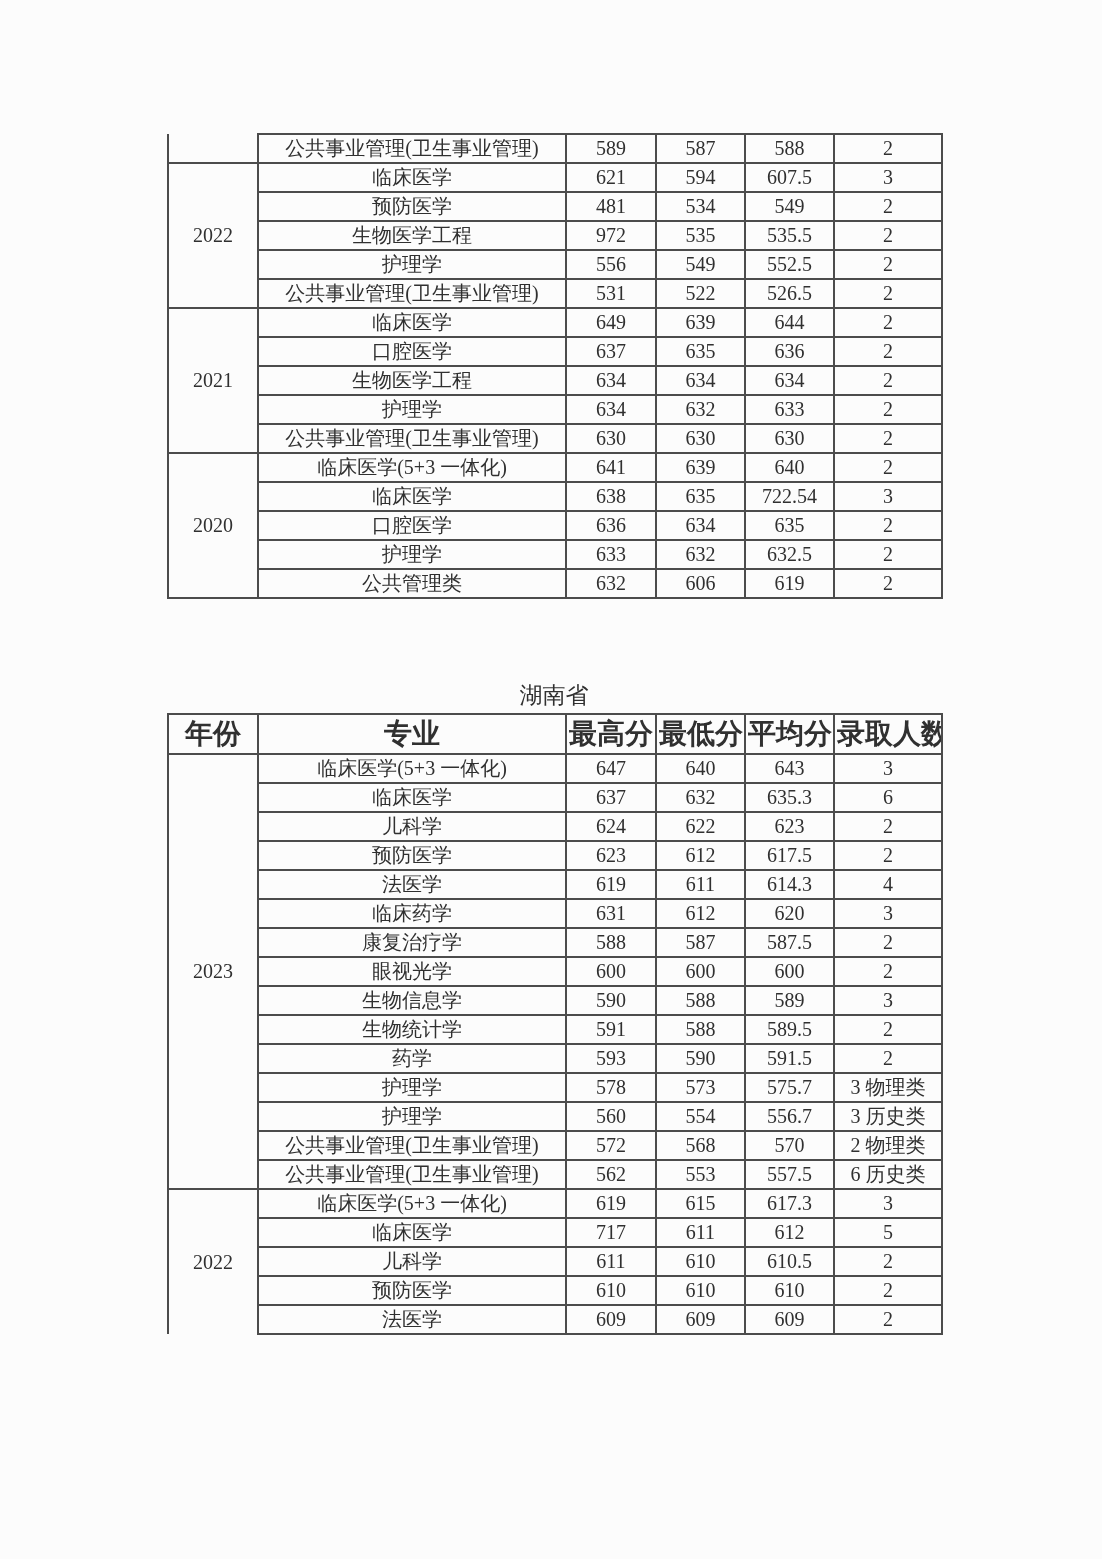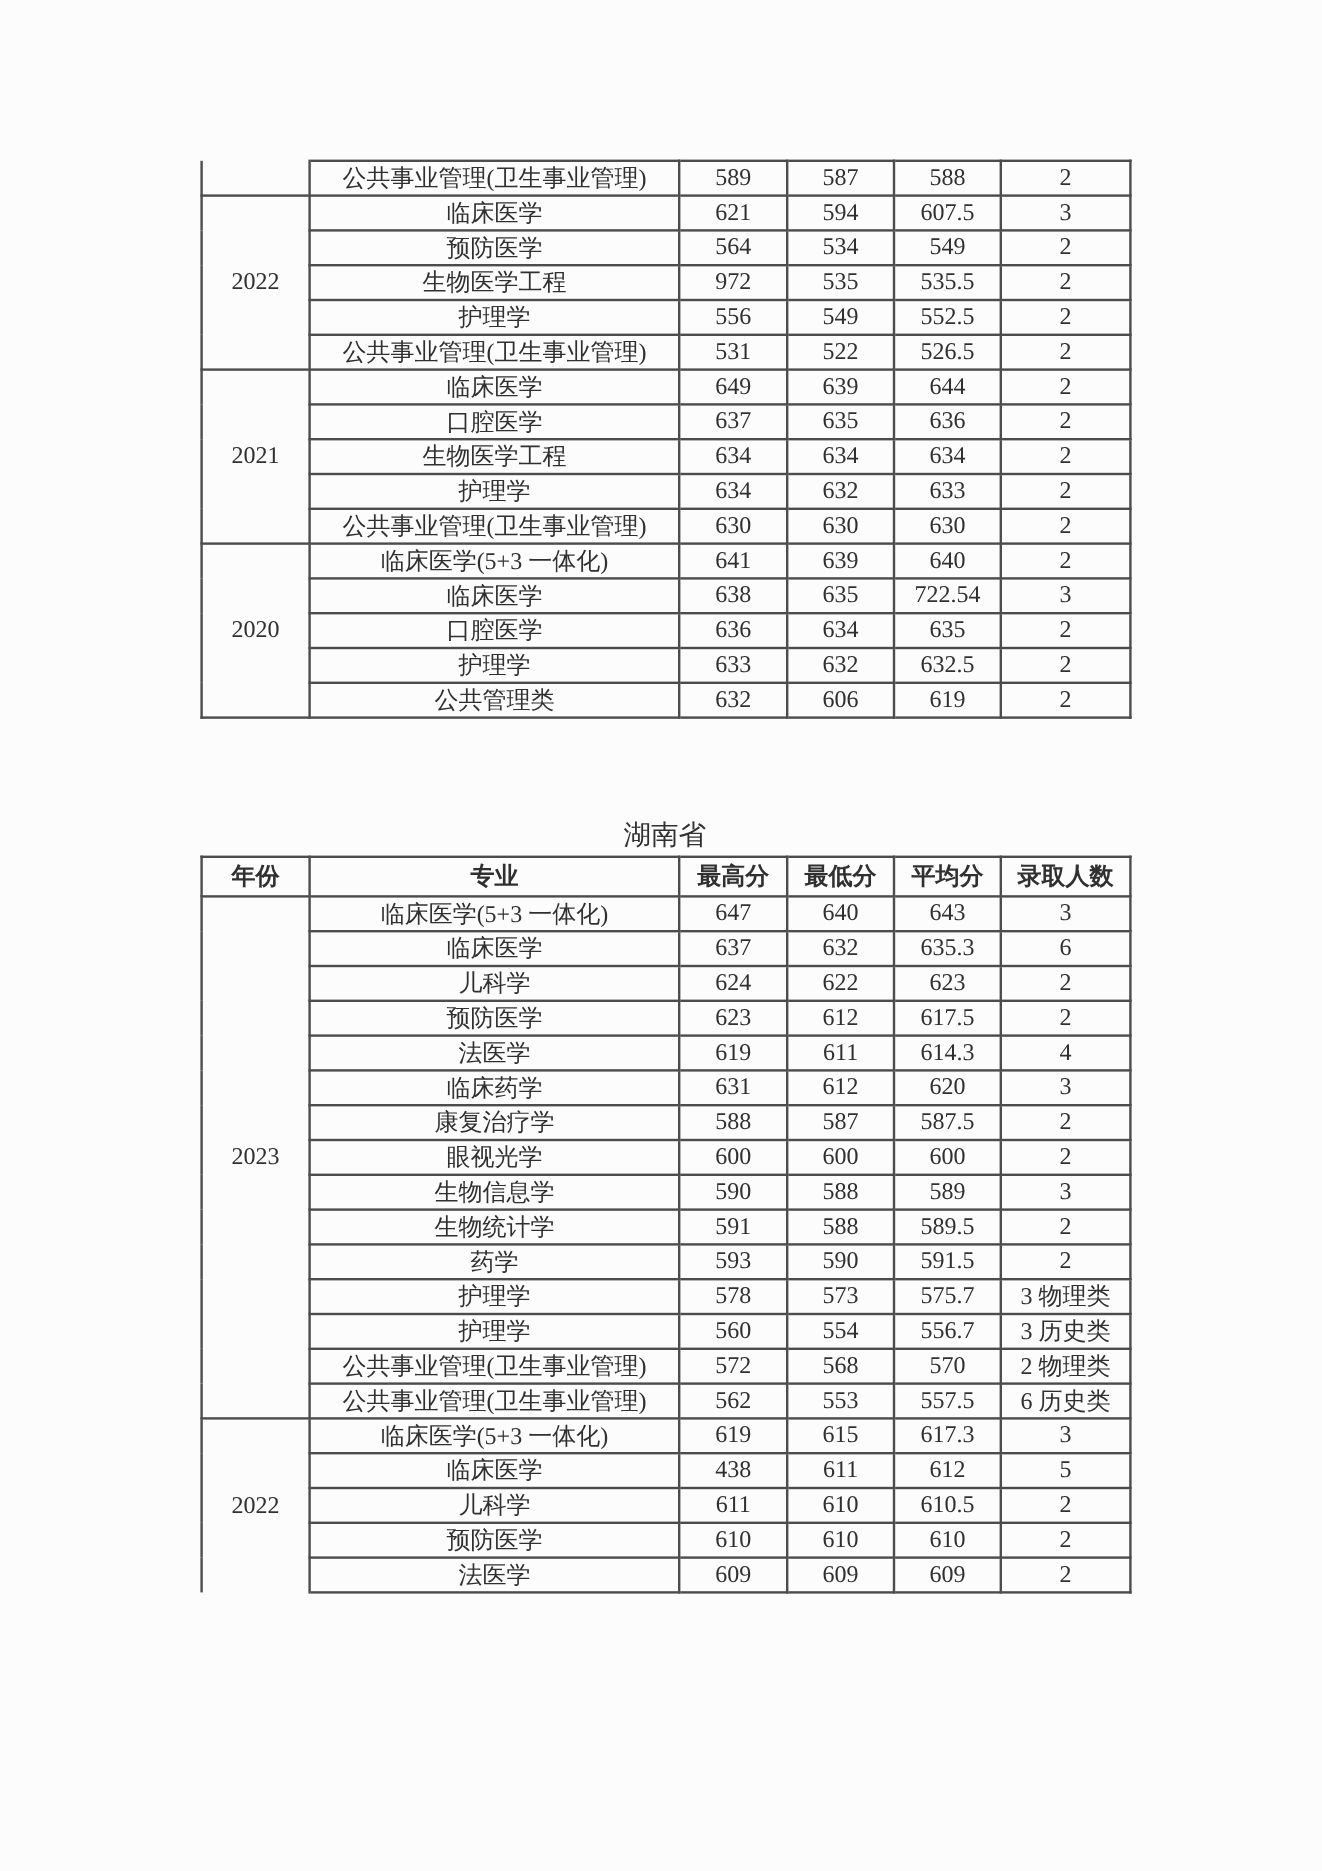--- a/index.html
+++ b/index.html
@@ -24,21 +24,21 @@
     padding: 0 2px;
     font-size: 20px;
     font-weight: normal;
     height: 28.8px;
     white-space: nowrap;
     overflow: hidden;
   }
   th {
     font-weight: bold;
     height: 33px;
-    font-size: 20px;
+    font-size: 28px;
   }
   .year-cell.cut-top { border-top: none; }
   .year-cell.cut-bottom { border-bottom: none; }
   #table1-wrap { position: absolute; left: 167px; top: 133px; }
   #table2-title {
     position: absolute;
     left: 167px;
     top: 680px;
     width: 774px;
     text-align: center;
@@ -73,21 +73,21 @@
         <tr>
           <td rowspan="5" class="year-cell">2022</td>
           <td>临床医学</td>
           <td>621</td>
           <td>594</td>
           <td>607.5</td>
           <td>3</td>
         </tr>
         <tr>
           <td>预防医学</td>
-          <td>564</td>
+          <td>481</td>
           <td>534</td>
           <td>549</td>
           <td>2</td>
         </tr>
         <tr>
           <td>生物医学工程</td>
           <td>972</td>
           <td>535</td>
           <td>535.5</td>
           <td>2</td>
@@ -314,21 +314,21 @@
         <tr>
           <td rowspan="5" class="year-cell cut-bottom">2022</td>
           <td>临床医学(5+3 一体化)</td>
           <td>619</td>
           <td>615</td>
           <td>617.3</td>
           <td>3</td>
         </tr>
         <tr>
           <td>临床医学</td>
-          <td>438</td>
+          <td>717</td>
           <td>611</td>
           <td>612</td>
           <td>5</td>
         </tr>
         <tr>
           <td>儿科学</td>
           <td>611</td>
           <td>610</td>
           <td>610.5</td>
           <td>2</td>

